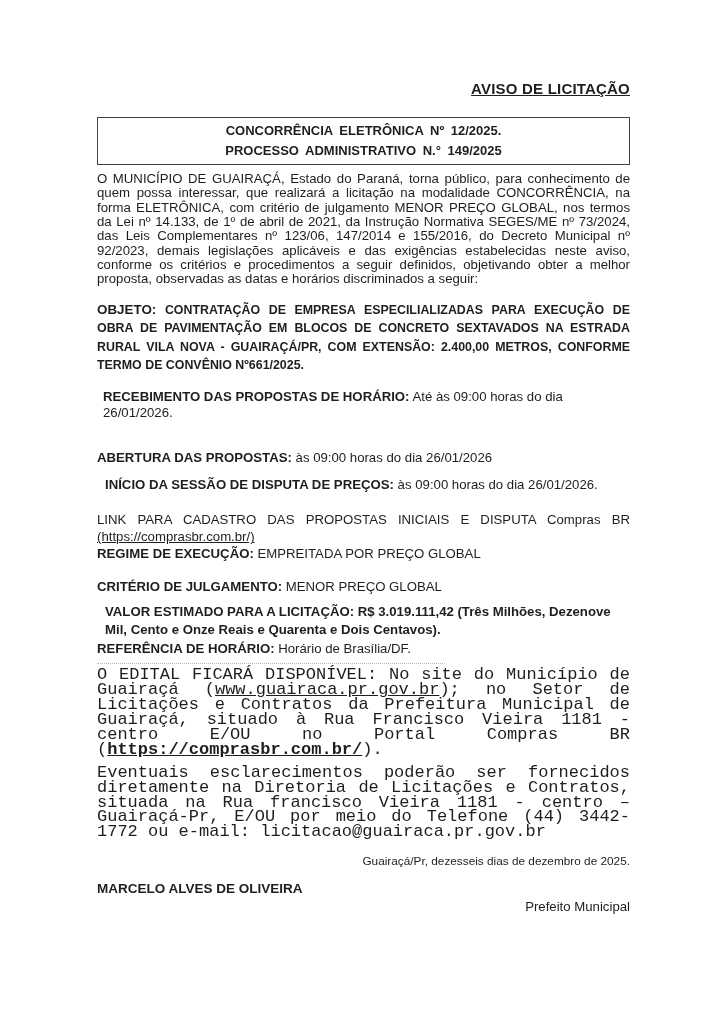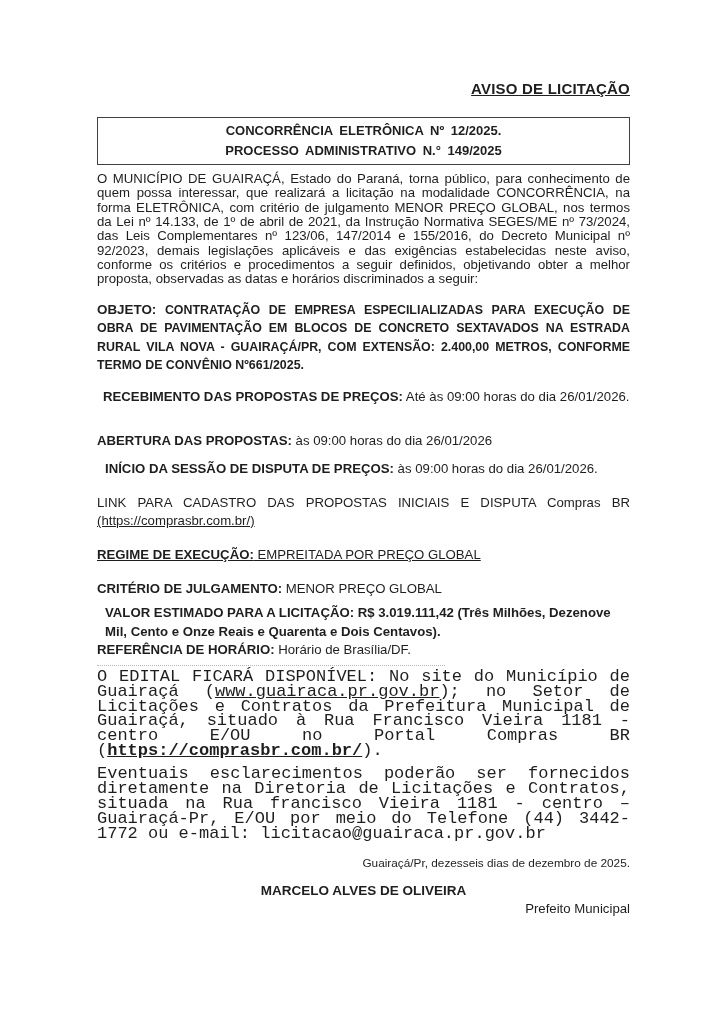--- a/index.html
+++ b/index.html
@@ -59,21 +59,21 @@
   .abertura{margin-top:28px;}
   .inicio{margin-top:11px;padding-left:8px;}
   .link-block{
     margin-top:17px;
     font-size:13.2px;
     line-height:17.5px;
     font-weight:normal;
     text-align:justify;
   }
   .link-block a{color:#1e1e1e;text-decoration:underline;}
-  .regime{margin-top:18px;text-decoration:underline;}
+  .regime{}
   .criterio{margin-top:17px;}
   .modo{margin-top:17px;}
   .valor{
     margin-top:7px;
     padding-left:8px;
     font-size:13.2px;
     line-height:18.5px;
     font-weight:bold;
   }
   .referencia{margin-top:1px;}
@@ -93,21 +93,20 @@
   .edital a.plain{color:#1e1e1e;text-decoration:underline;font-weight:normal;}
   .edital a.strong{color:#1e1e1e;text-decoration:underline;font-weight:bold;}
   .esclarecimentos{margin-top:8px;}
   .dateline{
     margin-top:14px;
     text-align:right;
     font-size:11.8px;
   }
   .sig-name{
     margin-top:13px;
-    text-align:center;
     font-weight:bold;
     font-size:13.5px;
   }
   .sig-role{
     margin-top:3px;
     text-align:right;
     font-size:13.2px;
   }
 </style>
 </head>
@@ -119,21 +118,21 @@
 
   <div class="header-box">
     <p>CONCORRÊNCIA  ELETRÔNICA  Nº 12/2025.</p>
     <p>PROCESSO ADMINISTRATIVO  N.° 149/2025</p>
   </div>
 
   <p class="intro">O MUNICÍPIO DE GUAIRAÇÁ, Estado do Paraná, torna público, para conhecimento de quem possa interessar, que realizará a licitação na modalidade CONCORRÊNCIA, na forma ELETRÔNICA, com critério de julgamento MENOR PREÇO GLOBAL, nos termos da Lei nº 14.133, de 1º de abril de 2021, da Instrução Normativa SEGES/ME nº 73/2024, das Leis Complementares nº 123/06, 147/2014 e 155/2016, do Decreto Municipal nº 92/2023, demais legislações aplicáveis e das exigências estabelecidas neste aviso, conforme os critérios e procedimentos a seguir definidos, objetivando obter a melhor proposta, observadas as datas e horários discriminados a seguir:</p>
 
   <p class="objeto"><span class="lead">OBJETO:</span><span> CONTRATAÇÃO DE EMPRESA ESPECILIALIZADAS PARA EXECUÇÃO DE OBRA DE PAVIMENTAÇÃO EM BLOCOS DE CONCRETO SEXTAVADOS NA ESTRADA RURAL VILA NOVA - GUAIRAÇÁ/PR, COM EXTENSÃO: 2.400,00 METROS, CONFORME TERMO DE CONVÊNIO Nº661/2025.</span></p>
 
-  <p class="kv recebimento"><span class="b">RECEBIMENTO DAS PROPOSTAS DE PREÇOS:</span><span> Até às 09:00 horas do dia 26/01/2026.</span></p>
+  <p class="kv recebimento"><span class="b">RECEBIMENTO DAS PROPOSTAS DE HORÁRIO:</span><span> Até às 09:00 horas do dia 26/01/2026.</span></p>
 
   <p class="kv abertura"><span class="b">ABERTURA DAS PROPOSTAS:</span><span> às 09:00 horas do dia 26/01/2026</span></p>
 
   <p class="kv inicio"><span class="b">INÍCIO DA SESSÃO DE DISPUTA DE PREÇOS:</span><span> às 09:00 horas do dia 26/01/2026.</span></p>
 
   <p class="link-block"><span>LINK PARA CADASTRO DAS PROPOSTAS INICIAIS E DISPUTA Compras BR </span><a href="#">(https://comprasbr.com.br/)</a></p>
 
   <p class="kv regime"><span class="b">REGIME DE EXECUÇÃO:</span><span> EMPREITADA POR PREÇO GLOBAL</span></p>
 
   <p class="kv criterio"><span class="b">CRITÉRIO DE JULGAMENTO:</span><span> MENOR PREÇO GLOBAL</span></p>

